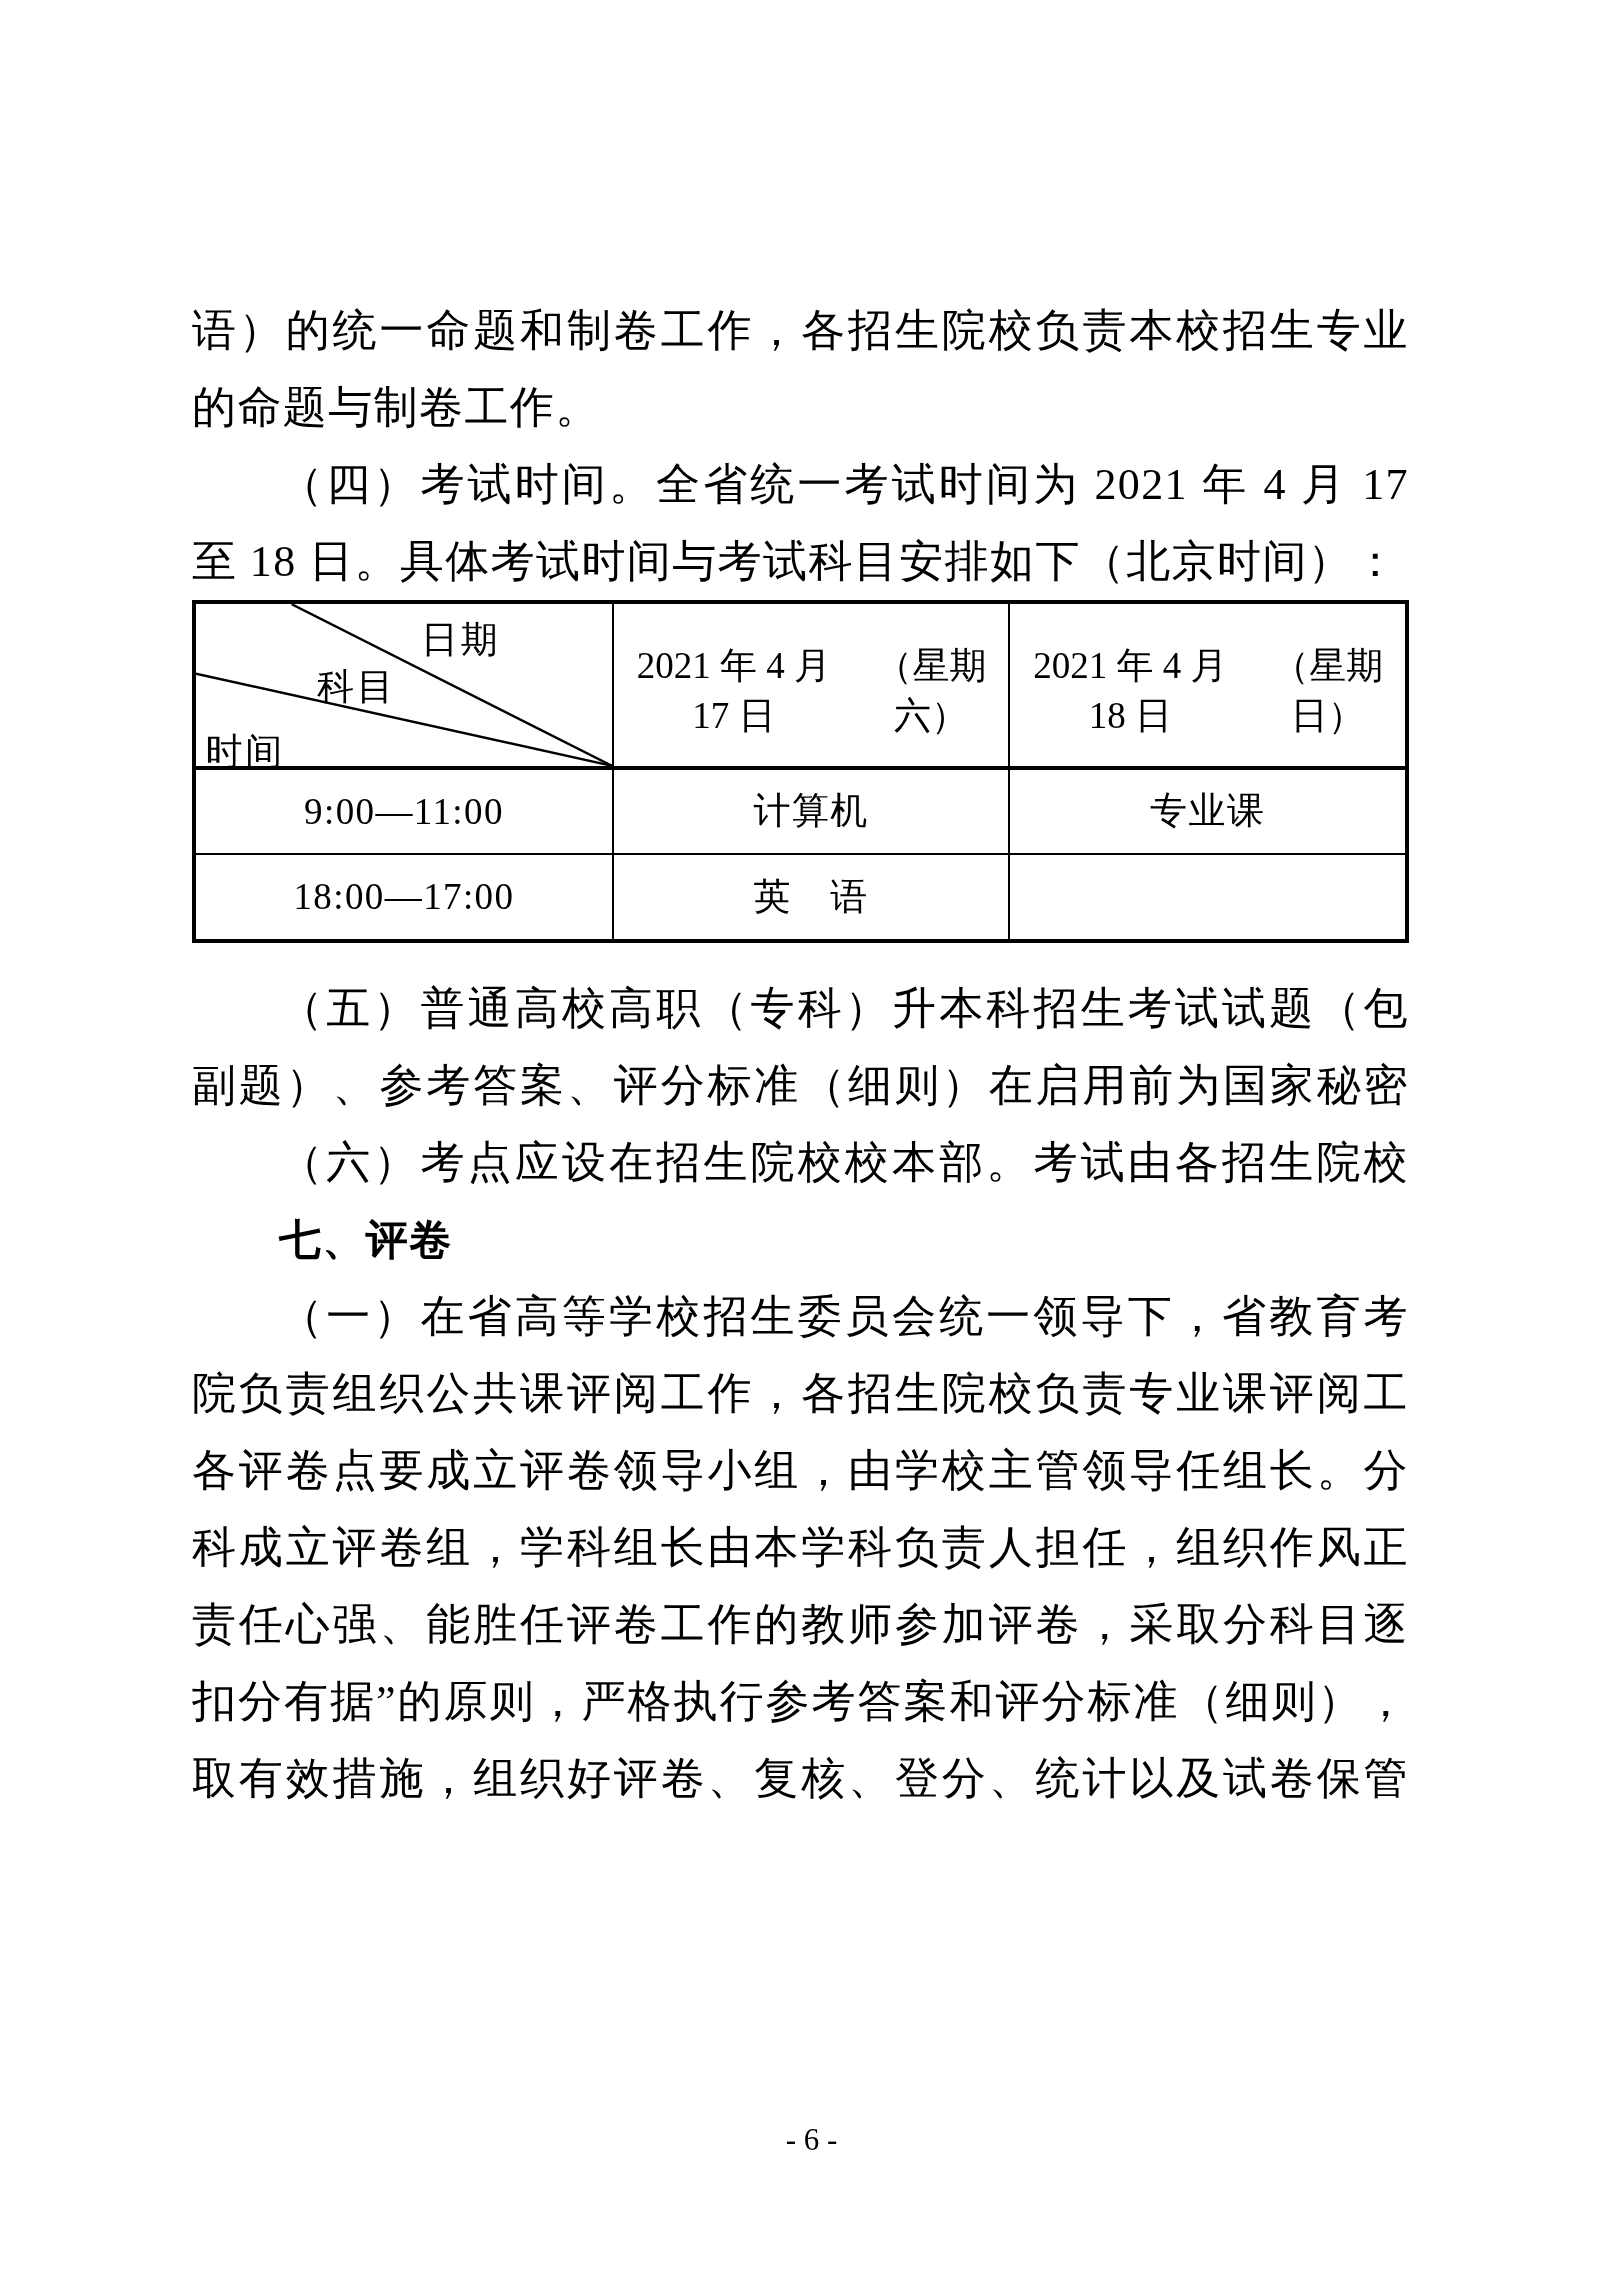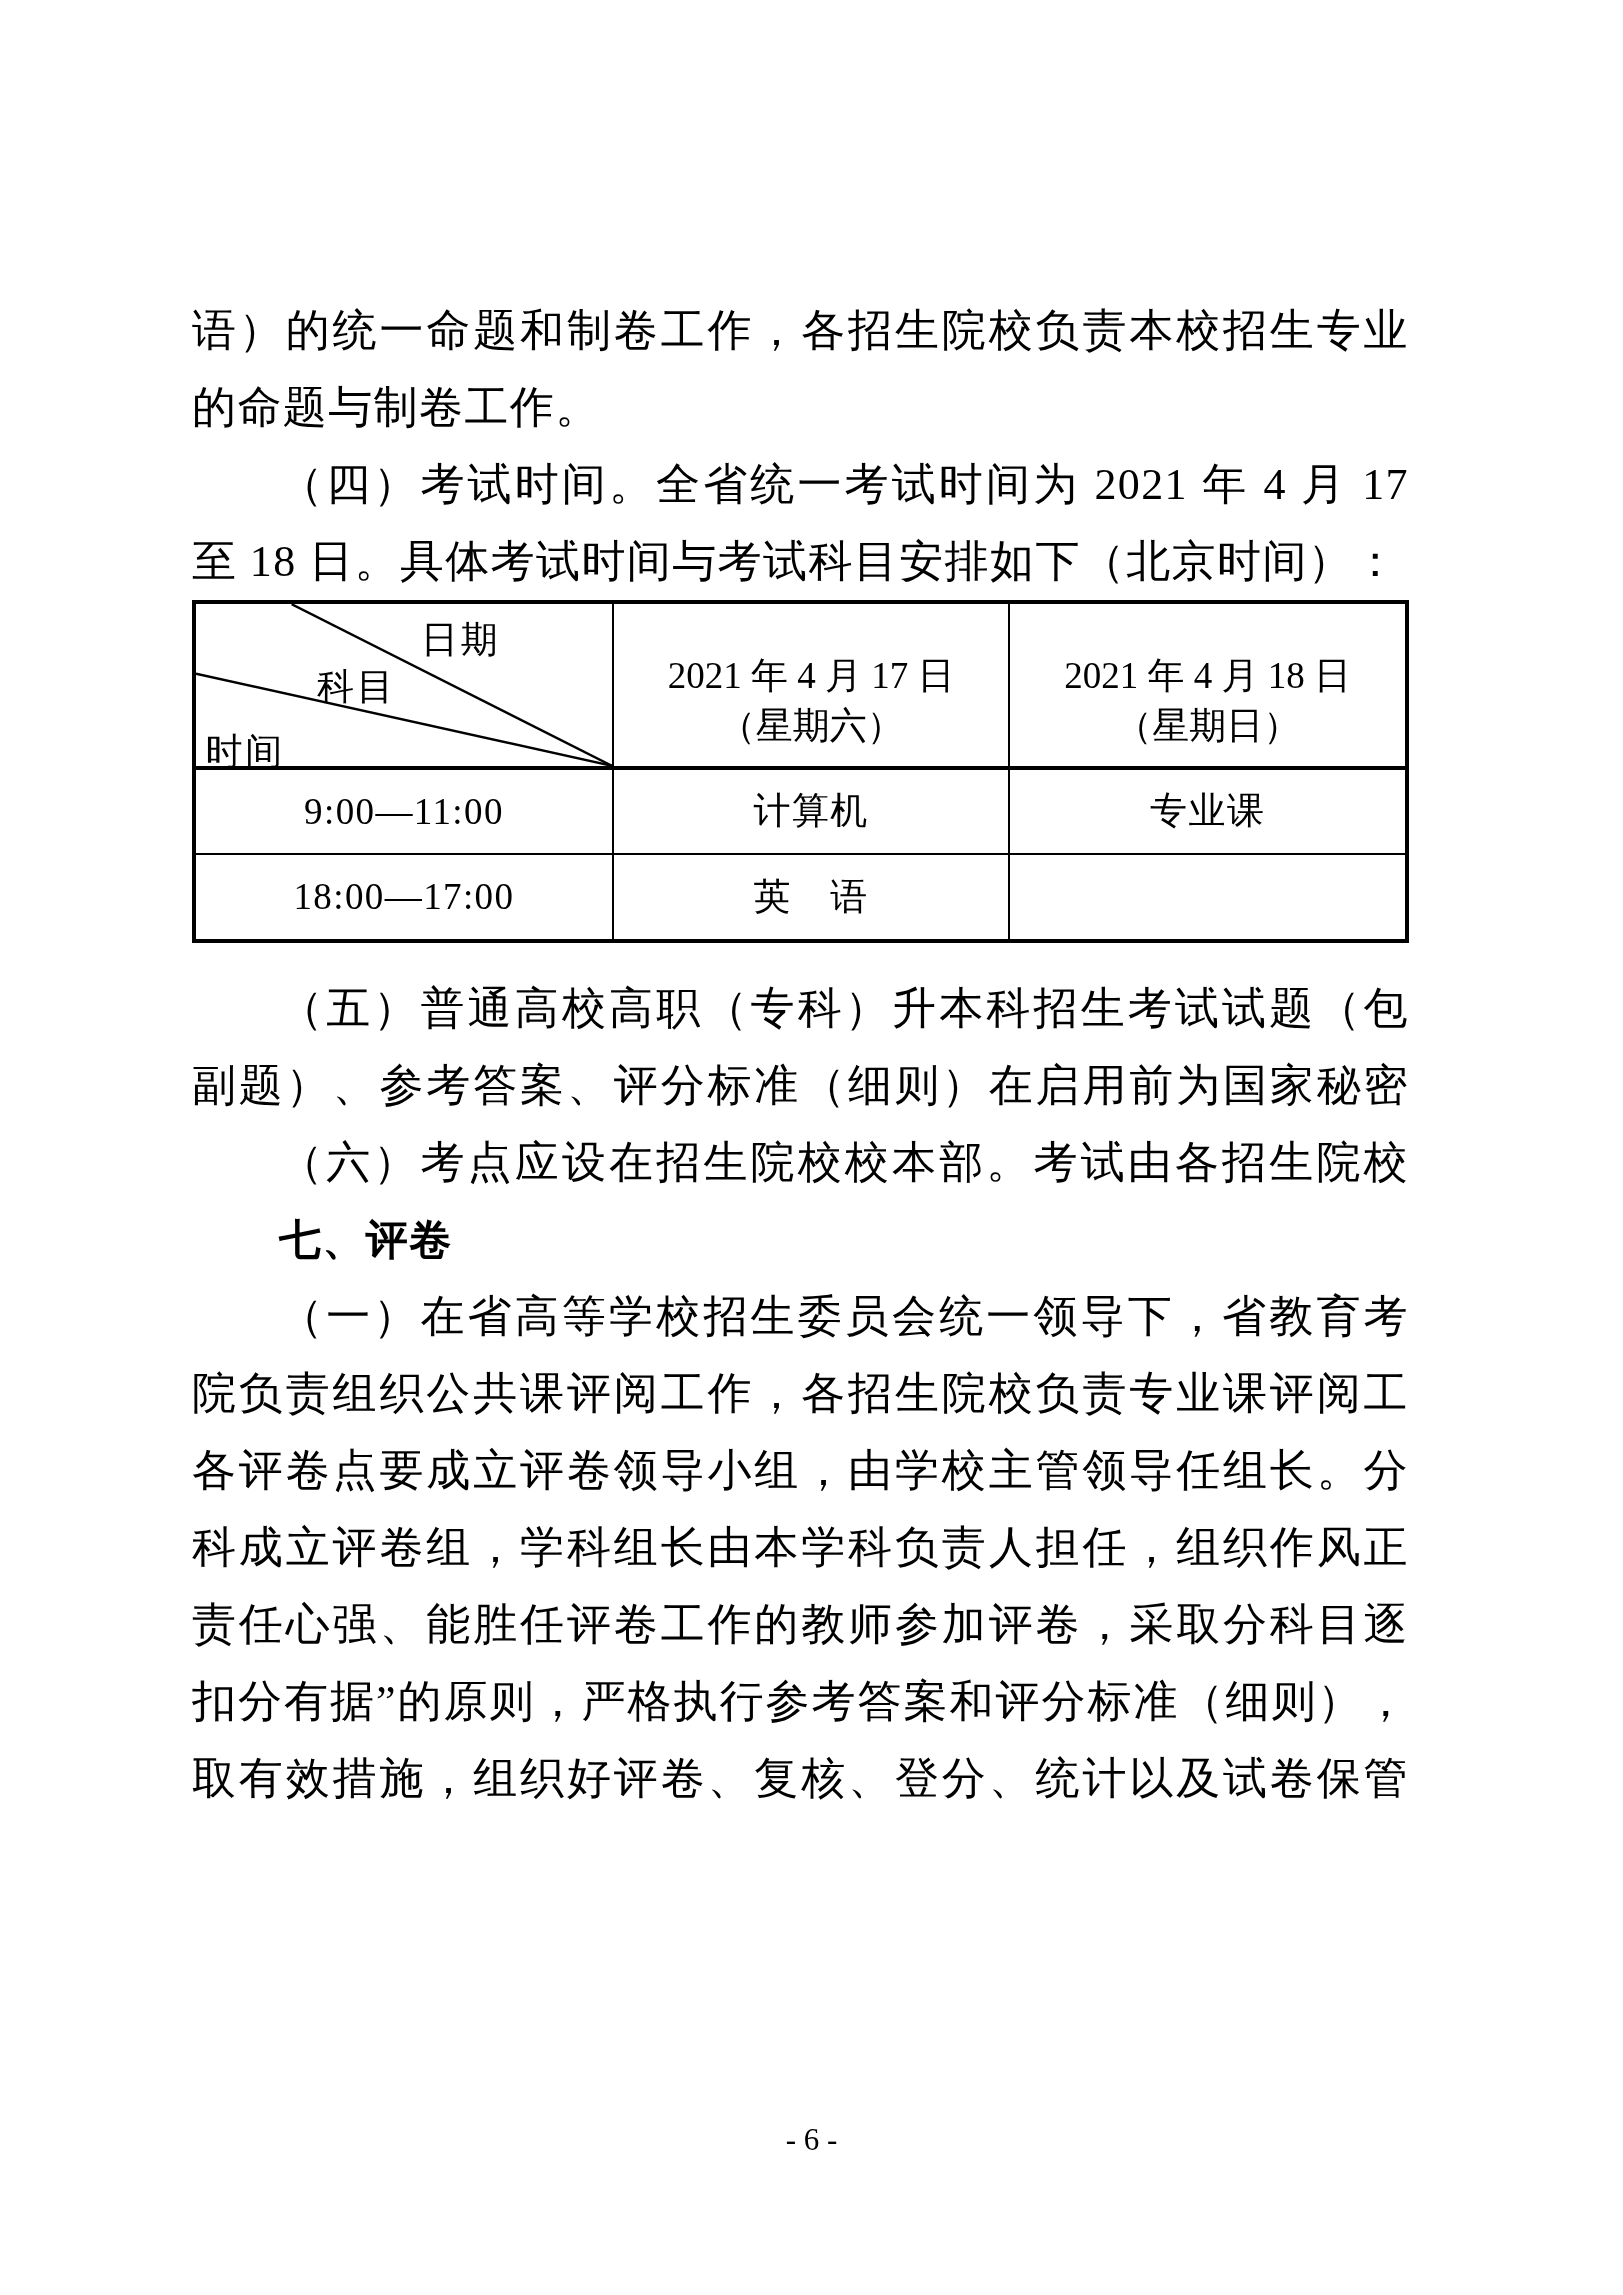--- a/index.html
+++ b/index.html
@@ -55,21 +55,21 @@
     position: absolute;
     font-size: 37px;
     letter-spacing: 2.7px;
     white-space: nowrap;
   }
   .lbl-date    { left: 225px; top: 11px; }
   .lbl-subject { left: 121px; top: 58px; }
   .lbl-time    { left: 9.5px;  top: 123px; }
   .day-cell {
     display: flex;
-    flex-direction: column;
+    flex-direction: row;
     align-items: center;
     justify-content: flex-end;
     padding: 27px 0 15px 0;
     font-size: 37px;
     text-align: center;
   }
   .data-cell {
     display: flex;
     align-items: center;
     justify-content: center;

